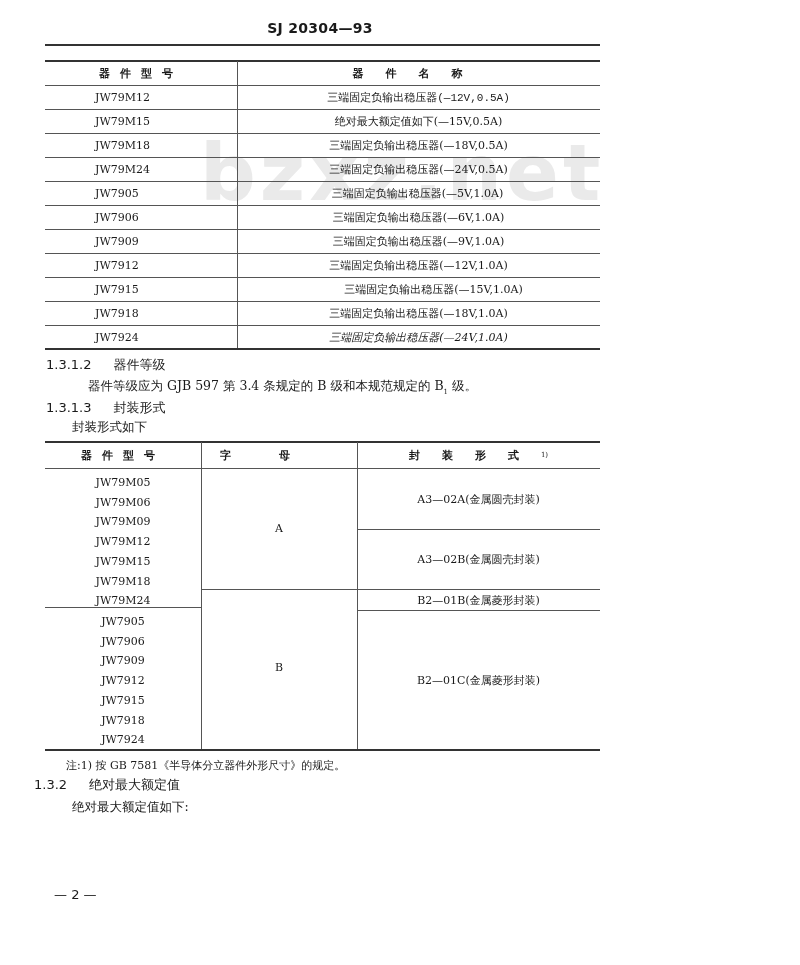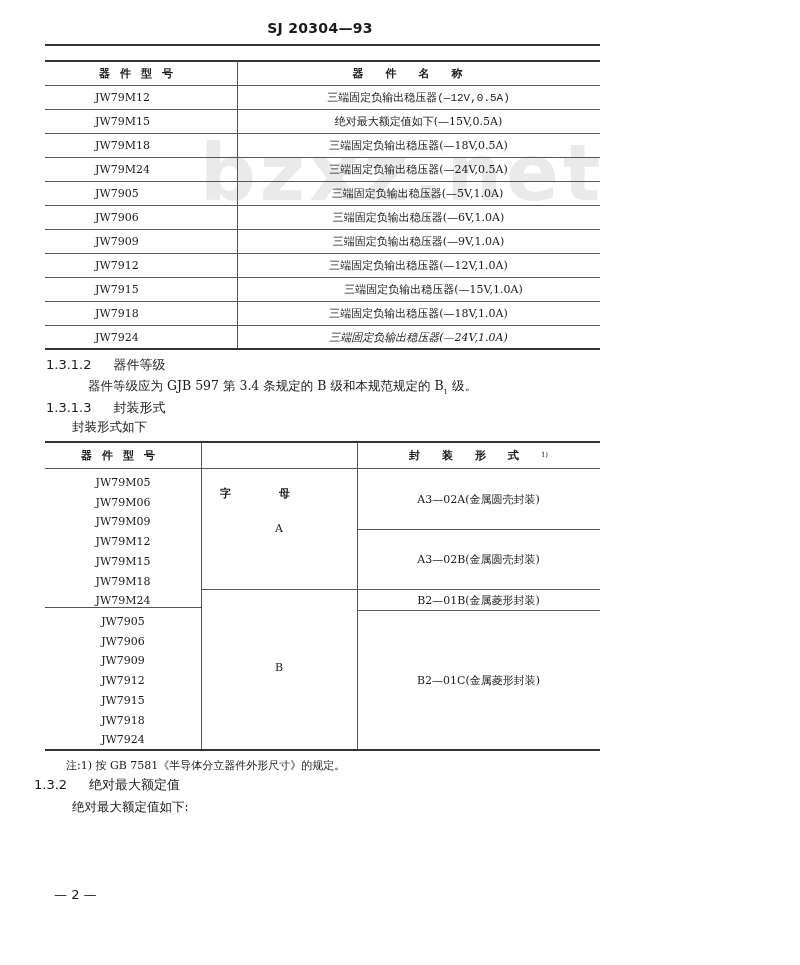--- a/index.html
+++ b/index.html
@@ -128,21 +128,21 @@
     <span class="sec-num">1.3.1.3</span><span>封装形式</span>
   </div>
   <div class="para" style="left:72px; top:419px;">封装形式如下</div>
 
   <div>
     <div class="hrule" style="left:45px; width:555px; top:441px;"></div>
     <div class="vline" style="left:201px; top:442px; height:307px;"></div>
     <div class="vline" style="left:357px; top:442px; height:307px;"></div>
 
     <div class="cell center hdr" style="left:45px; width:156px; top:442px; height:26px;">器件型号</div>
-    <div class="cell center hdr" style="left:201px; width:156px; top:442px; height:26px; letter-spacing:48px;margin-top:38px;">字母</div>
+    <div class="cell center hdr" style="left:201px; width:156px; top:442px; height:26px; letter-spacing:48px;">字母</div>
     <div class="cell center" style="left:357px; width:243px; top:442px; height:26px;">
       <span class="hdr" style="letter-spacing:22px;">封装形式</span>
         <sup>1)</sup>
     </div>
     <div class="hthin" style="left:45px; width:555px; top:468px;"></div>
 
     <div class="model-list" style="left:45px; width:156px; top:473px;">
       <div>JW79M05</div>
       <div>JW79M06</div>
       <div>JW79M09</div>

